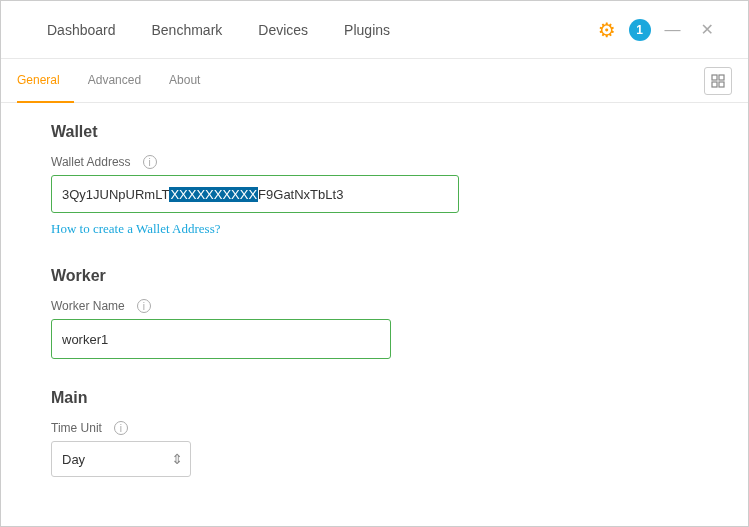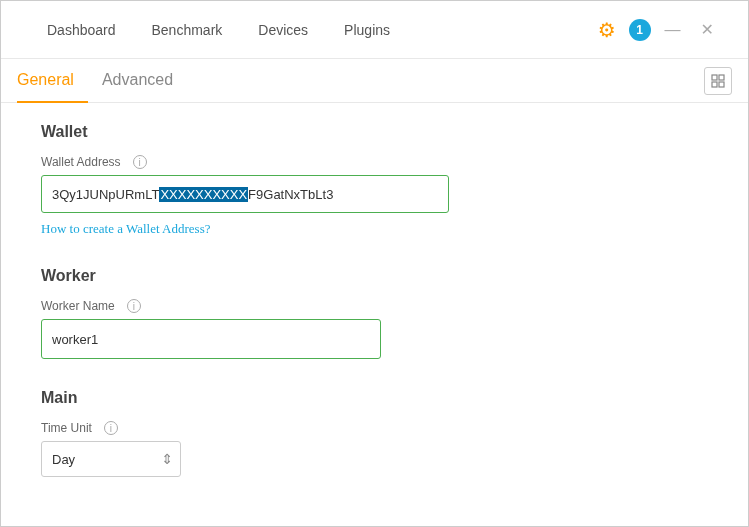--- a/index.html
+++ b/index.html
@@ -89,21 +89,21 @@
       height: 44px;
       background: #fff;
       border-bottom: 1px solid #e8e8e8;
       position: relative;
     }
     .tab-item {
       padding: 0 14px;
       height: 44px;
       display: flex;
       align-items: center;
-      font-size: 16px;
+      font-size: 12px;
       color: #888;
       cursor: pointer;
       border-bottom: 2px solid transparent;
       margin-bottom: -1px;
     }
     .tab-item.active {
       color: #f90;
       border-bottom: 2px solid #f90;
       font-weight: 500;
     }
@@ -126,21 +126,22 @@
 
     
     .content-area {
       flex: 1;
       display: flex;
       overflow: hidden;
     }
     .content-scroll {
       flex: 1;
       overflow-y: auto;
-      padding: 20px 40px;
+      padding: 20px 30px;
+      margin-left: 20px;
     }
     
     .content-scroll::-webkit-scrollbar {
       width: 10px;
     }
     .content-scroll::-webkit-scrollbar-track {
       background: #f0f0f0;
     }
     .content-scroll::-webkit-scrollbar-thumb {
       background: #c0c0c0;
@@ -266,20 +267,21 @@
       </div>
       <div class="notification-badge">1</div>
       <span class="minimize-btn">—</span>
       <span class="close-btn">✕</span>
     </div>
   </div>
 
   <div class="tab-bar">
     <div class="tab-item active">General</div>
     <div class="tab-item">Advanced</div>
+    <div class="tab-item">About</div>
     <div class="grid-icon">
       <svg width="14" height="14" viewBox="0 0 14 14" fill="none">
         <rect x="1" y="1" width="5" height="5" stroke="#888" stroke-width="1.2" fill="none"></rect>
         <rect x="8" y="1" width="5" height="5" stroke="#888" stroke-width="1.2" fill="none"></rect>
         <rect x="1" y="8" width="5" height="5" stroke="#888" stroke-width="1.2" fill="none"></rect>
         <rect x="8" y="8" width="5" height="5" stroke="#888" stroke-width="1.2" fill="none"></rect>
       </svg>
     </div>
   </div>
 

